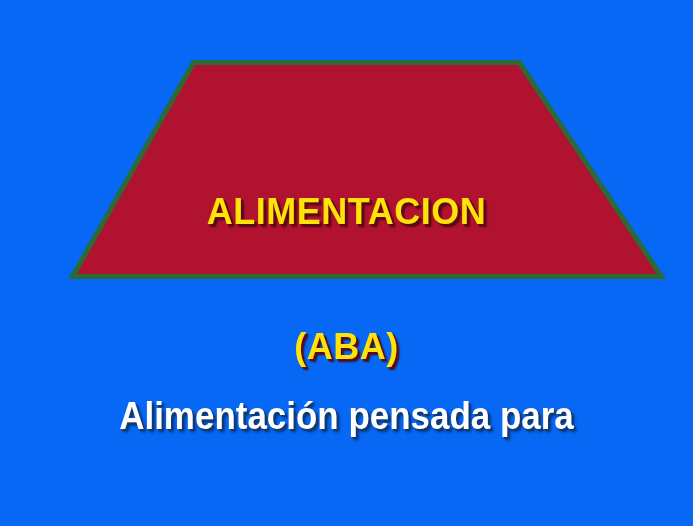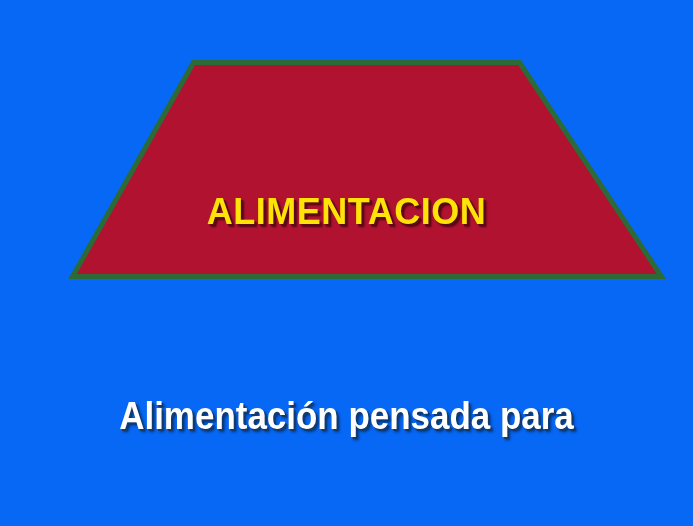--- a/index.html
+++ b/index.html
@@ -86,20 +86,21 @@
 
 <div id="slide">
 
   <div id="banner">
     <svg width="693" height="255" viewBox="0 0 693 255" xmlns="http://www.w3.org/2000/svg">
       <polygon points="193.5,33.5 519.5,33.5 661.5,247.5 72.5,247.5" fill="#b11230" stroke="#2c6b38" stroke-width="5" stroke-linejoin="miter"></polygon>
     </svg>
 
     <div id="banner-text">
       <span class="bline">ALIMENTACION</span>
+      <span class="bline">(ABA)</span>
     </div>
   </div>
 
   <div id="body-text">
     <span class="tline">Alimentación pensada para</span>
     
     
     
   </div>
 

